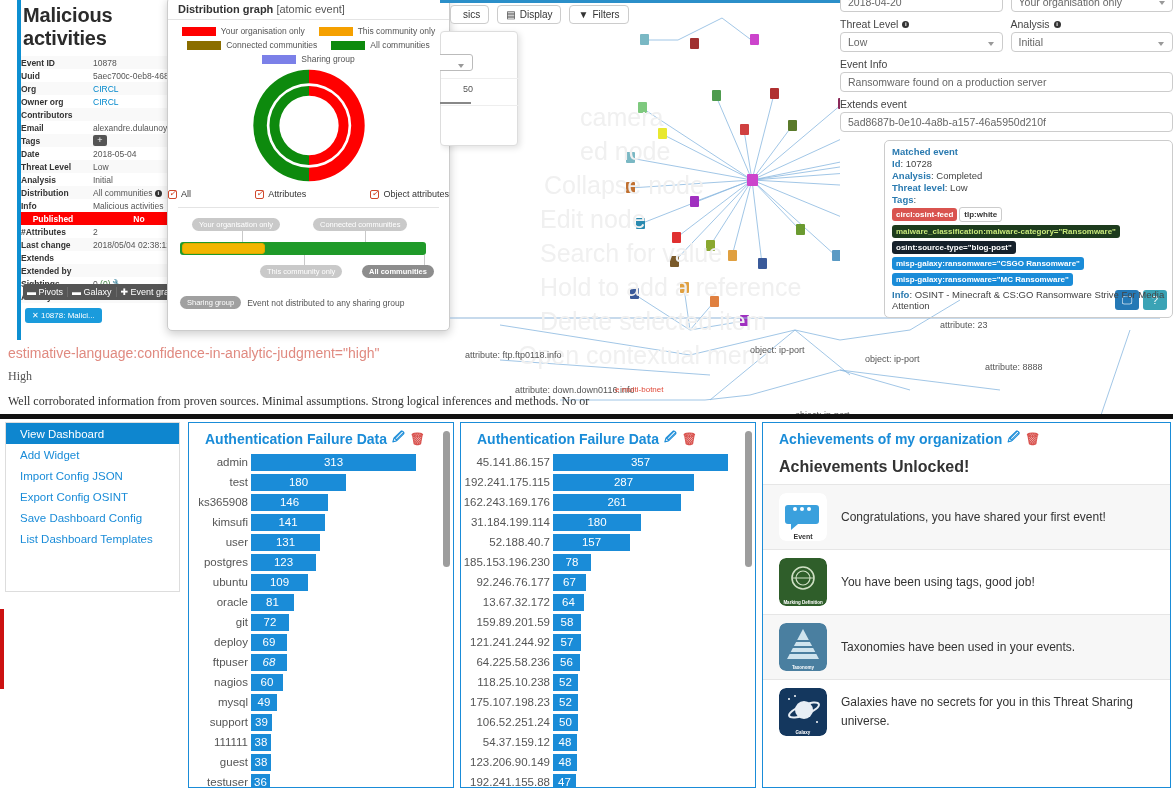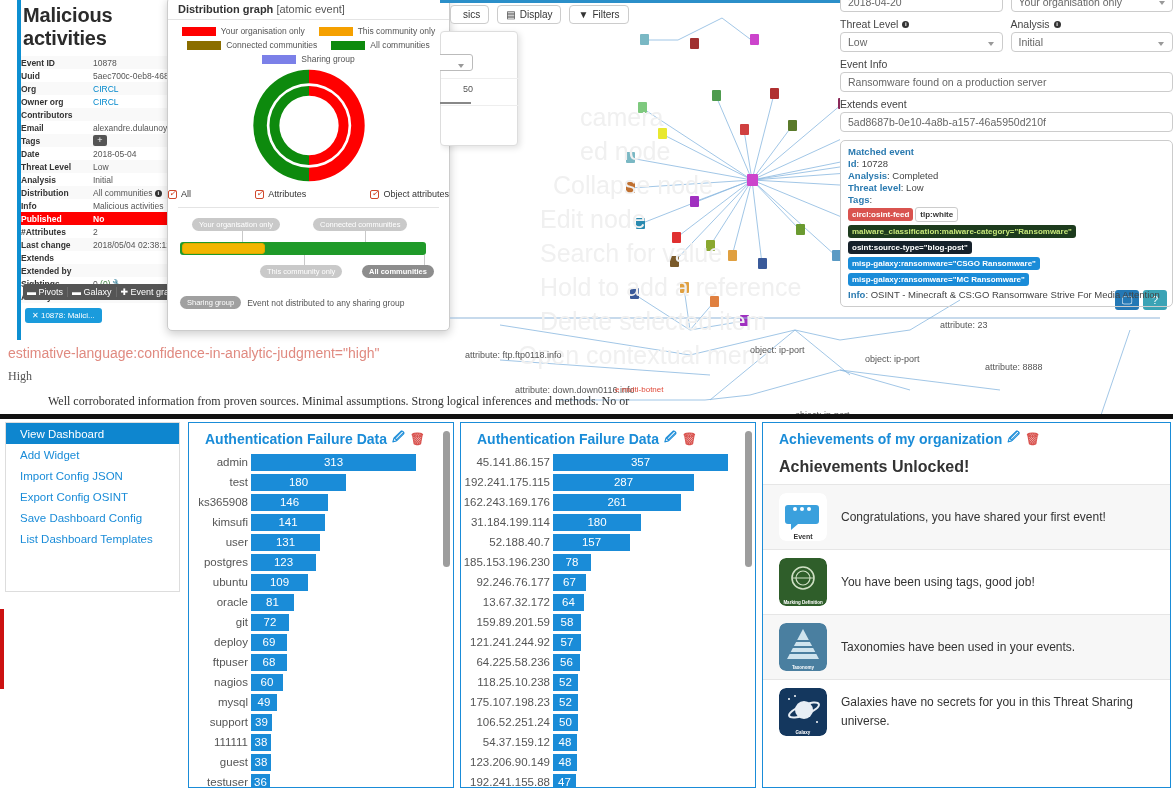--- a/index.html
+++ b/index.html
@@ -18,21 +18,21 @@
   #event-panel { position:absolute; left:17px; top:0; width:172px; height:340px; background:#fff; }
   #event-panel .left-stripe { position:absolute; left:0; top:0; width:4px; height:340px; background:#0d8fd1; }
   #event-title { font-size:20px; font-weight:bold; color:#2b2b2b; padding:4px 0 6px 6px; letter-spacing:-.2px; }
   .ev-table { width:100%; border-collapse:collapse; font-size:8.5px; }
   .ev-table tr { height:13px; }
   .ev-table tr:nth-child(odd) { background:#f9f9f9; }
   .ev-table td { padding:0 4px; vertical-align:middle; white-space:nowrap; overflow:hidden; }
   .ev-k { font-weight:bold; color:#333; width:72px; }
   .ev-v { color:#555; }
   .ev-link { color:#0088cc; }
-  .row-published { background:#ff0000 !important; }
+  .row-published { background:#ff0000 !important;text-align:center; }
   .row-published td { color:#fff; font-weight:bold; }
   .tag-plus { display:inline-block; background:#555; color:#fff; width:14px; height:11px;
               line-height:11px; text-align:center; border-radius:2px; font-size:9px; }
   .info-i { display:inline-block; width:7px; height:7px; border-radius:50%; background:#333; color:#fff;
             font-size:6px; line-height:7px; text-align:center; font-weight:bold; vertical-align:middle;}
   .wrench { color:#333; font-size:9px; }
   .green-0 { color:#468847; }
 
   #ev-toolbar { position:absolute; left:6px; top:284px; height:16px; background:#555; color:#fff;
                 font-size:9px; display:flex; align-items:center; border-radius:3px; overflow:hidden;}
@@ -98,33 +98,33 @@
   
   #form-col { position:absolute; left:840px; top:0; width:333px; height:290px; background:#fff; }
   .fld-label { font-size:10.5px; color:#444; margin:6px 0 2px 0; display:flex; align-items:center; gap:4px; }
   .fld-input { border:1px solid #ccc; border-radius:4px; height:20px; background:#fff;
                font-size:10.5px; color:#666; padding:0 7px; display:flex; align-items:center; }
   .flex2 { display:flex; gap:8px; }
   .flex2 > div { flex:1; }
   .caret:after { content:""; position:absolute; right:8px; top:9px; border-left:3px solid transparent;
                  border-right:3px solid transparent; border-top:4px solid #999; }
   .rel { position:relative; }
-  #matched-box { border:1px solid #ccc; border-radius:5px; padding:5px 7px; margin-top:8px; }
+  #matched-box { border:1px solid #ccc; border-radius:5px; padding:5px 7px; margin-top:8px;margin-left:44px; }
   #matched-box .mk { color:#2a7ab0; font-weight:bold; font-size:9.5px; }
   #matched-box .mv { color:#444; font-weight:normal; }
   #matched-box .line { font-size:9.5px; margin-bottom:1px; }
   .tagchip { display:inline-block; font-size:8px; font-weight:bold; padding:2px 4px; border-radius:3px;
              margin:1px 2px 1px 0; white-space:nowrap; }
 
   
   #estimative { position:absolute; left:0; top:345px; width:1173px; }
   #est-title { color:#e08a80; font-size:14px; padding-left:8px; }
   #est-sub { color:#555; font-size:12px; padding-left:8px; margin-top:8px; font-family:"Liberation Serif", serif;}
   #est-body { color:#333; font-size:12px; padding-left:8px; margin-top:10px;
-              font-family:"Liberation Serif", serif;margin-left:40px; }
+              font-family:"Liberation Serif", serif; }
 
   
   #black-bar { position:absolute; left:0; top:414px; width:1173px; height:5px; background:#111; }
 
   
   #dash { position:absolute; left:0; top:419px; width:1173px; height:372px; background:#fff; }
   #dash-red { position:absolute; left:0; top:190px; width:4px; height:80px; background:#cc1111; }
 
   #dash-menu { position:absolute; left:5px; top:3px; width:175px; height:170px; background:#fff;
                border:1px solid #ddd; }
@@ -443,21 +443,21 @@
       <div class="sp-input rel"><span class="caret"></span></div>
       <div class="sp-line"></div>
       <div class="sp-num">50</div>
       <div class="sp-line2"></div>
       <div class="sp-slider"></div>
     </div>
 
     <div id="help-overlay">
         <div style="margin-left: 40px;">camera</div>
         <div style="margin-left: 40px;">ed node</div>
-        <div style="margin-left: 13px;">Collapse node</div>
+        <div style="margin-left: 4px;">Collapse node</div>
         <div style="margin-left: 0px;">Edit node</div>
         <div style="margin-left: 0px;">Search for value</div>
         <div style="margin-left: 0px;">Hold to add a reference</div>
         <div style="margin-left: 0px;">Delete selected item</div>
         <div style="margin-left: -22px;">Open contextual menu</div>
       </div>
 
     <div id="graph-node-labels">
         <div class="glabel" style="left: 25px; top: 350px;">attribute: ftp.ftp0118.info</div>
         <div class="glabel" style="left: 310px; top: 345px;">object: ip-port</div>
@@ -580,21 +580,21 @@
         <div class="bar-row">
           <div class="bar-label" style="width: 62px;">git</div>
           <div class="bar-fill" style="width: 38px;">72</div>
         </div>
         <div class="bar-row">
           <div class="bar-label" style="width: 62px;">deploy</div>
           <div class="bar-fill" style="width: 36px;">69</div>
         </div>
         <div class="bar-row">
           <div class="bar-label" style="width: 62px;">ftpuser</div>
-          <div class="bar-fill" style="width: 36px;">68</div>
+          <div class="bar-fill" style="width: 36px; font-style: italic;">68</div>
         </div>
         <div class="bar-row">
           <div class="bar-label" style="width: 62px;">nagios</div>
           <div class="bar-fill" style="width: 32px;">60</div>
         </div>
         <div class="bar-row">
           <div class="bar-label" style="width: 62px;">mysql</div>
           <div class="bar-fill" style="width: 26px;">49</div>
         </div>
         <div class="bar-row">

